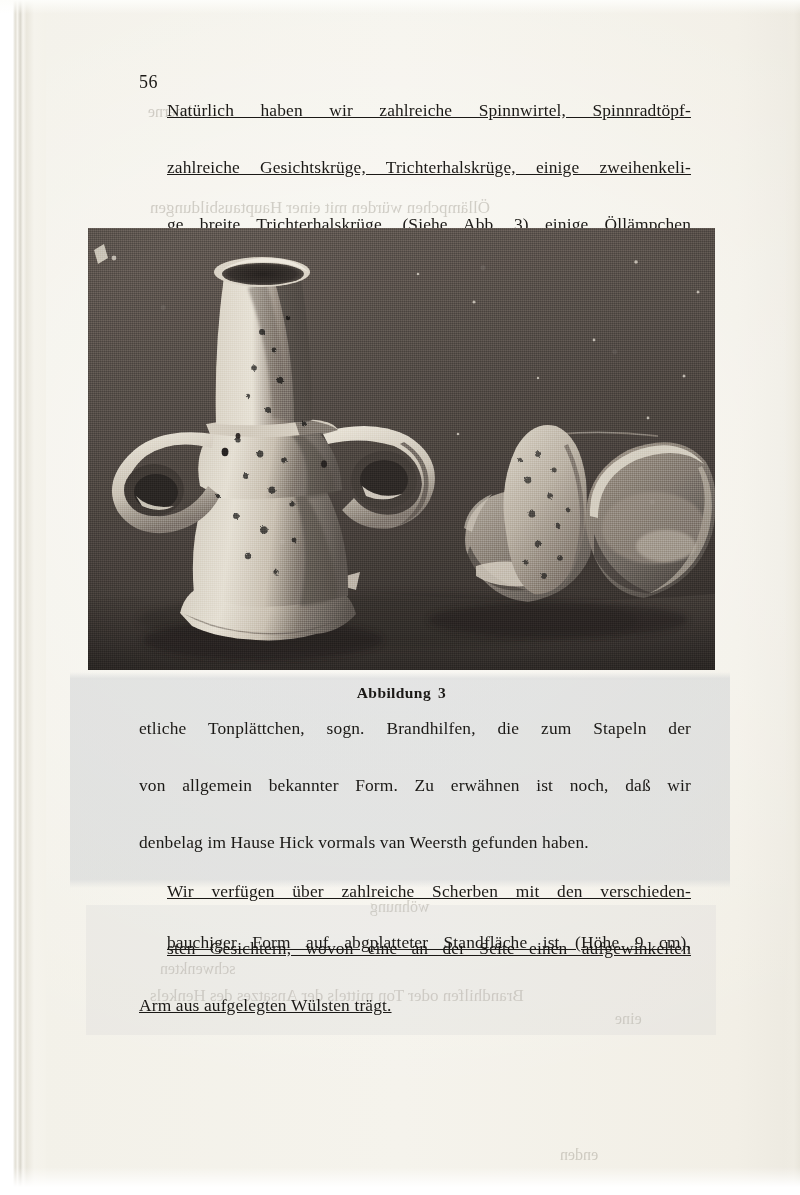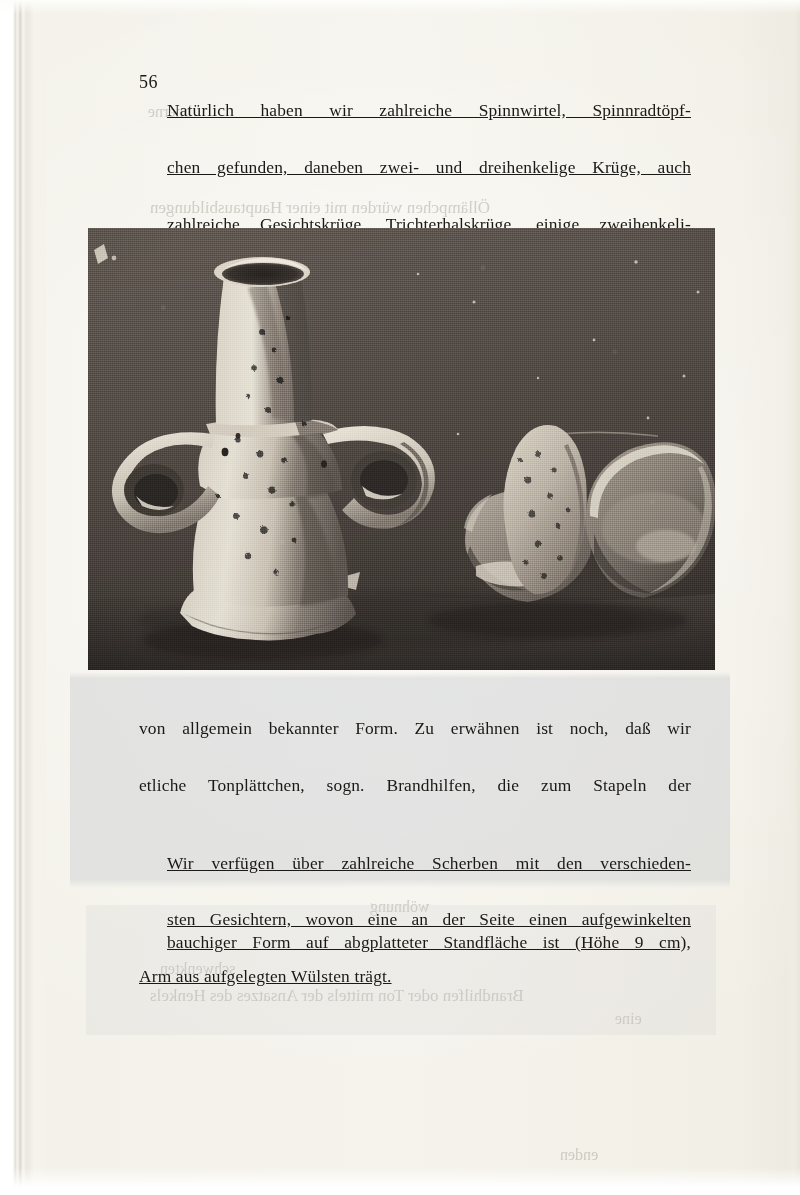--- a/index.html
+++ b/index.html
@@ -209,21 +209,20 @@
   </div>
 
   <div class="scan-band"></div>
   <div class="scan-band-soft"></div>
 
   <div class="folio">56</div>
 
   <div class="textblock" id="para-top">
     <p class="indent">
       <span class="just-line">Natürlich haben wir zahlreiche Spinnwirtel, Spinnradtöpf-</span>
-      <span class="just-line">chen gefunden, daneben zwei- und dreihenkelige Krüge, auch</span>
       <span class="just-line">zahlreiche Gesichtskrüge, Trichterhalskrüge, einige zweihenkeli-</span>
       <span class="just-line">ge breite Trichterhalskrüge, (Siehe Abb. 3) einige Öllämpchen</span>
     </p>
   </div>
 
   <div id="photo">
     <svg viewBox="0 0 627 442" preserveAspectRatio="none" role="img">
       <defs>
         <linearGradient id="bgGrad" x1="0" y1="0" x2="0.25" y2="1">
           <stop offset="0%" stop-color="#6a615a"></stop>
@@ -427,25 +426,29 @@
       </g>
       <path d="M470 206 Q 520 202 570 208" stroke="#cfc8bc" stroke-width="1.6" fill="none" opacity="0.5"></path>
 
       <path d="M6 22 L16 16 L20 30 L10 36 Z" fill="#e0dace" opacity="0.9"></path>
     </svg>
     <div class="halftone"></div>
     <div class="photo-grain"></div>
     <div class="photo-vignette"></div>
   </div>
 
+  <div class="caption">
+    <span>Abbildung</span><span class="num">3</span>
+  </div>
 
   <div class="textblock" id="para-mid">
     <p>
+      <span class="just-line">etliche Tonplättchen, sogn. Brandhilfen, die zum Stapeln der</span>
       <span class="just-line">von allgemein bekannter Form. Zu erwähnen ist noch, daß wir</span>
-      <span class="just-line">etliche Tonplättchen, sogn. Brandhilfen, die zum Stapeln der</span>
+      <span>denbelag im Hause Hick vormals van Weersth gefunden haben.</span>
     </p>
     <p class="indent">
       <span class="just-line">Wir verfügen über zahlreiche Scherben mit den verschieden-</span>
       <span class="just-line">sten Gesichtern, wovon eine an der Seite einen aufgewinkelten</span>
       <span>Arm aus aufgelegten Wülsten trägt.</span>
     </p>
   </div>
 
   <div class="textblock" id="para-lower">
     <p class="indent">

